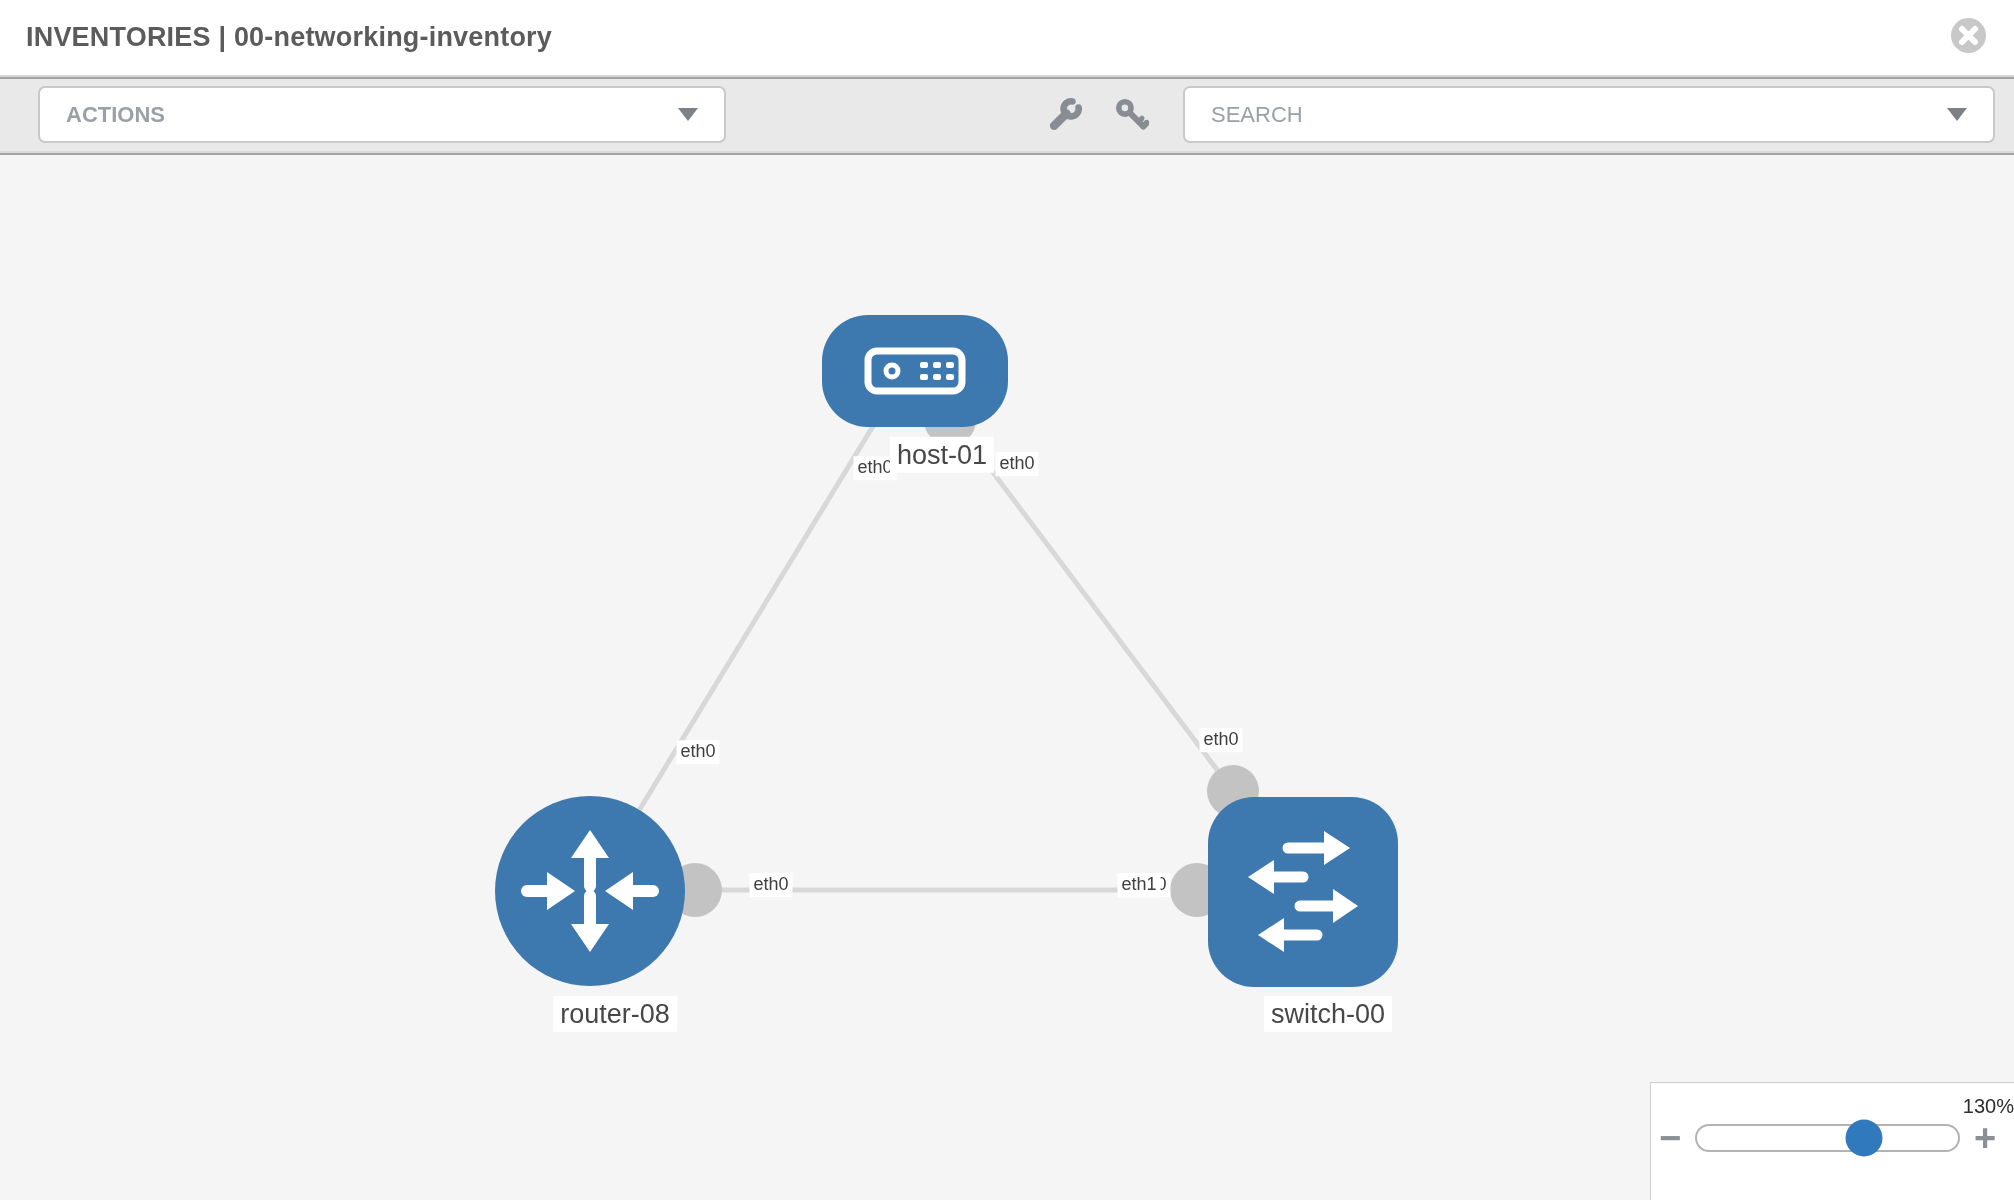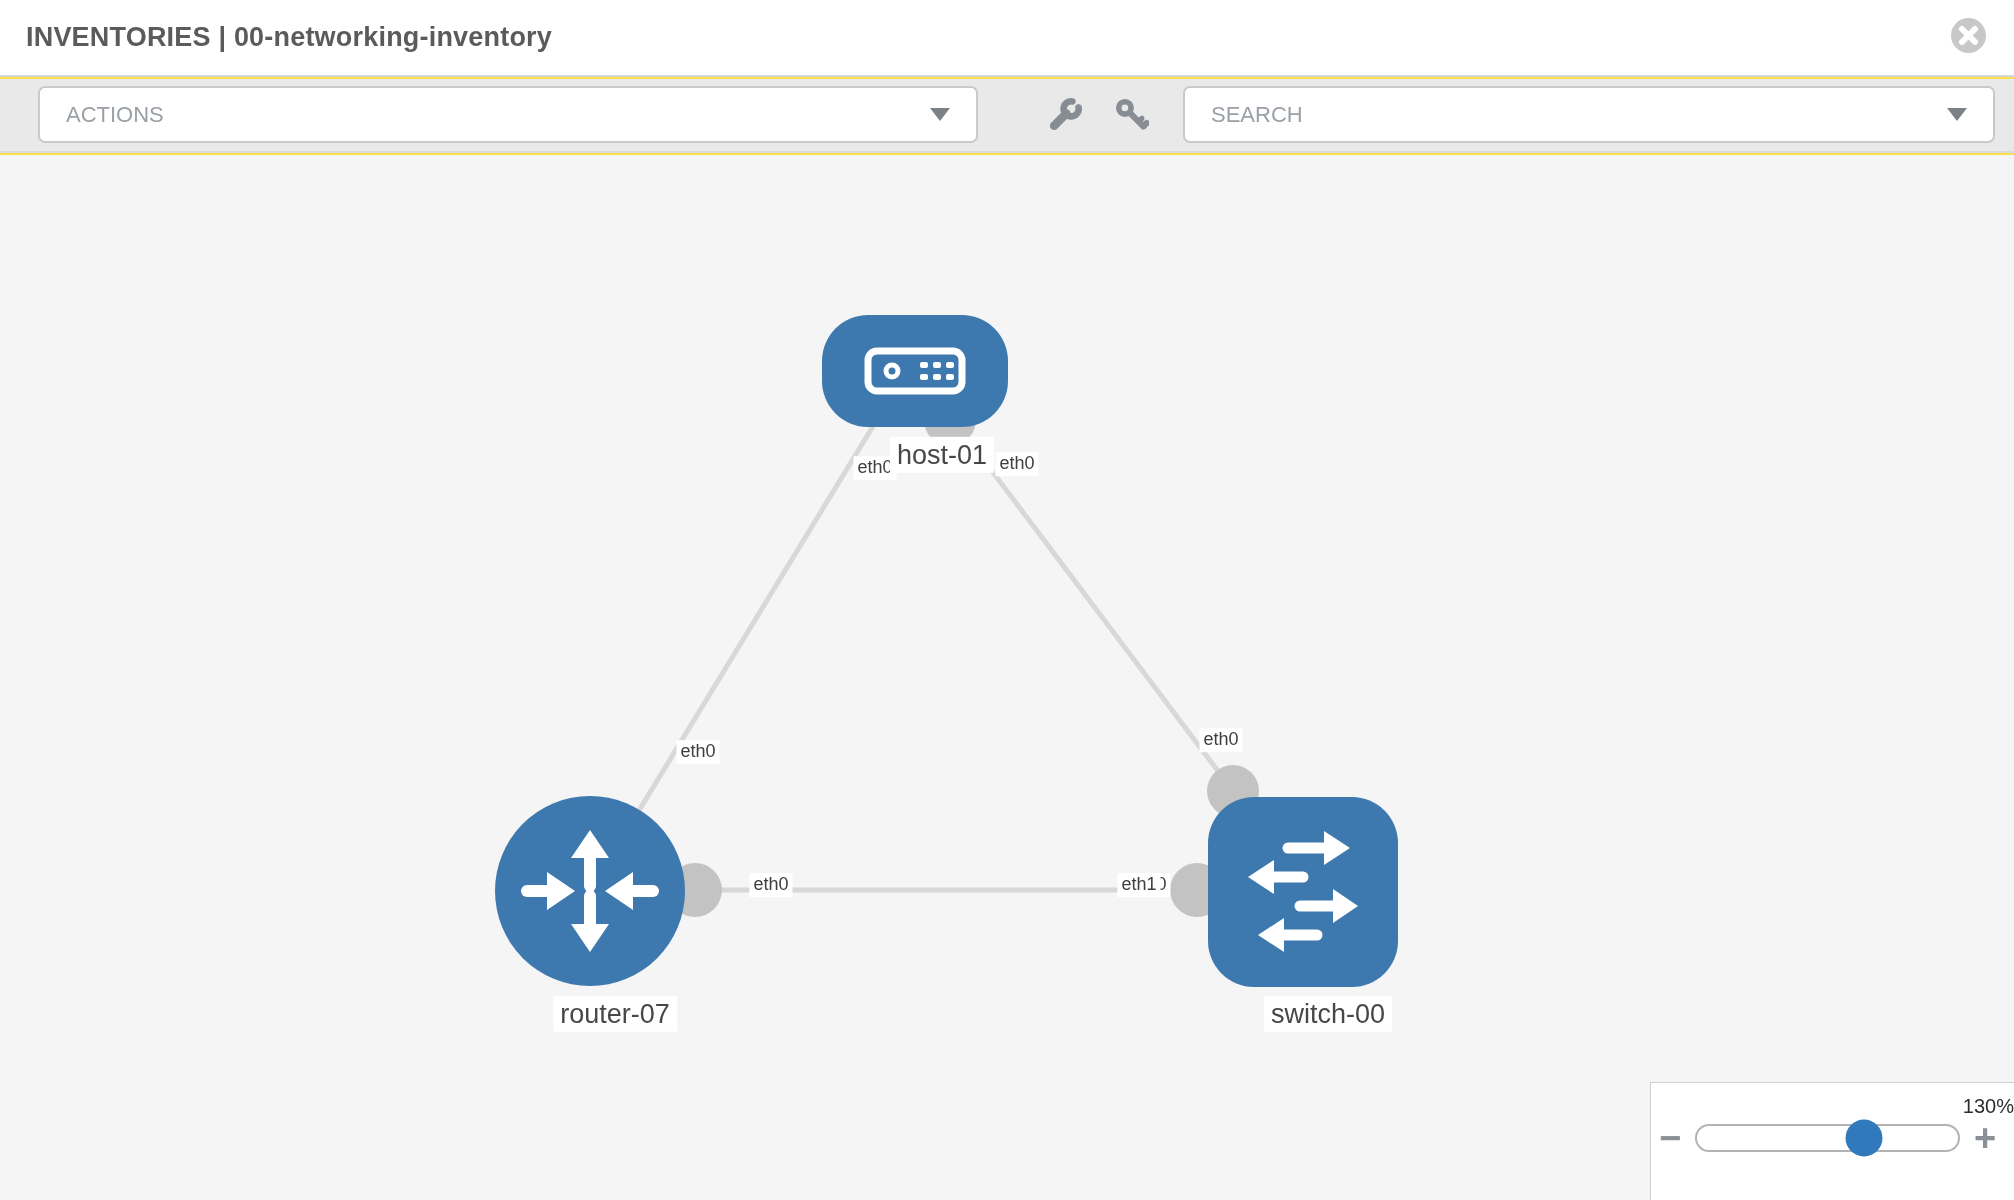--- a/index.html
+++ b/index.html
@@ -1,32 +1,32 @@
 <!DOCTYPE html>
 <html><head>
 <meta charset="utf-8">
 <style>
   * { margin:0; padding:0; box-sizing:border-box; }
   html,body { width:2014px; height:1200px; overflow:hidden; background:#fff;
               font-family:"Liberation Sans", sans-serif; }
-  .app { position:relative; width:2014px; height:1200px; background:#fde047; }
+  .app { position:relative; width:2014px; height:1200px; background:#a3a3a3; }
 
   
   .header { position:absolute; left:0; top:0; width:100%; height:77px; background:#fff;
             border-bottom:2px solid #d6d6d6; display:flex; align-items:center; padding:0 26px; }
   .title { font-size:27px; font-weight:bold; color:#5b5b5b; letter-spacing:.2px; }
   .close-btn { position:absolute; right:27px; top:17px; width:37px; height:37px; cursor:pointer; }
 
   
   .toolbar { position:absolute; left:0; top:79px; width:100%; height:74px; background:#e9e9e9;
              border-bottom:2px solid #d9d9d9; }
   .dropdown { position:absolute; top:7px; height:57px; background:#fff; border:2px solid #c9c9c9;
               border-radius:7px; display:flex; align-items:center; justify-content:space-between;
               padding:0 26px; font-size:22px; color:#9aa0a5; cursor:pointer; }
-  .dd-actions { left:38px;  width:940px; }
+  .dd-actions { left:38px;  width:688px;font-weight:bold; }
   .dd-search  { left:1183px; width:812px; }
   .caret { width:0; height:0; border-left:10px solid transparent; border-right:10px solid transparent;
            border-top:13px solid #7b8187; }
   .tool-icons { position:absolute; left:1048px; top:18px; display:flex; gap:33px; }
   .tool-icons svg { cursor:pointer; }
 
   
   .canvas { position:absolute; left:0; top:155px; width:2014px; height:1045px; background:#f5f5f6; }
   #topo-svg { position:absolute; left:0; top:0; width:2014px; height:1045px; }
   #label-layer { position:absolute; left:0; top:0; width:2014px; height:1045px; pointer-events:none;margin-left:25px; }
@@ -140,21 +140,21 @@
       </svg>
     <div id="label-layer">
         <div class="eth-label" style="left: 850px; top: 313px;">eth0</div>
         <div class="eth-label" style="left: 992px; top: 309px;">eth0</div>
         <div class="eth-label" style="left: 673px; top: 597px;">eth0</div>
         <div class="eth-label" style="left: 1196px; top: 585px;">eth0</div>
         <div class="eth-label" style="left: 746px; top: 730px;">eth0</div>
         <div class="eth-label" style="left: 1124px; top: 730px;">eth0</div>
         <div class="eth-label" style="left: 1114px; top: 730px;">eth1</div>
         <div class="node-label" style="left: 917px; top: 300px;">host-01</div>
-        <div class="node-label" style="left: 590px; top: 859px;">router-07</div>
+        <div class="node-label" style="left: 590px; top: 859px;">router-08</div>
         <div class="node-label" style="left: 1303px; top: 859px;">switch-00</div>
       </div>
 
     <div class="zoom-panel">
       <div class="zoom-level">130%</div>
       <div class="zoom-row">
         <span class="zoom-minus">−</span>
         <div class="slider-track">
           <div class="slider-handle" id="zoom-handle" style="left: 64%; background: rgb(48, 121, 188);"></div>
         </div>

